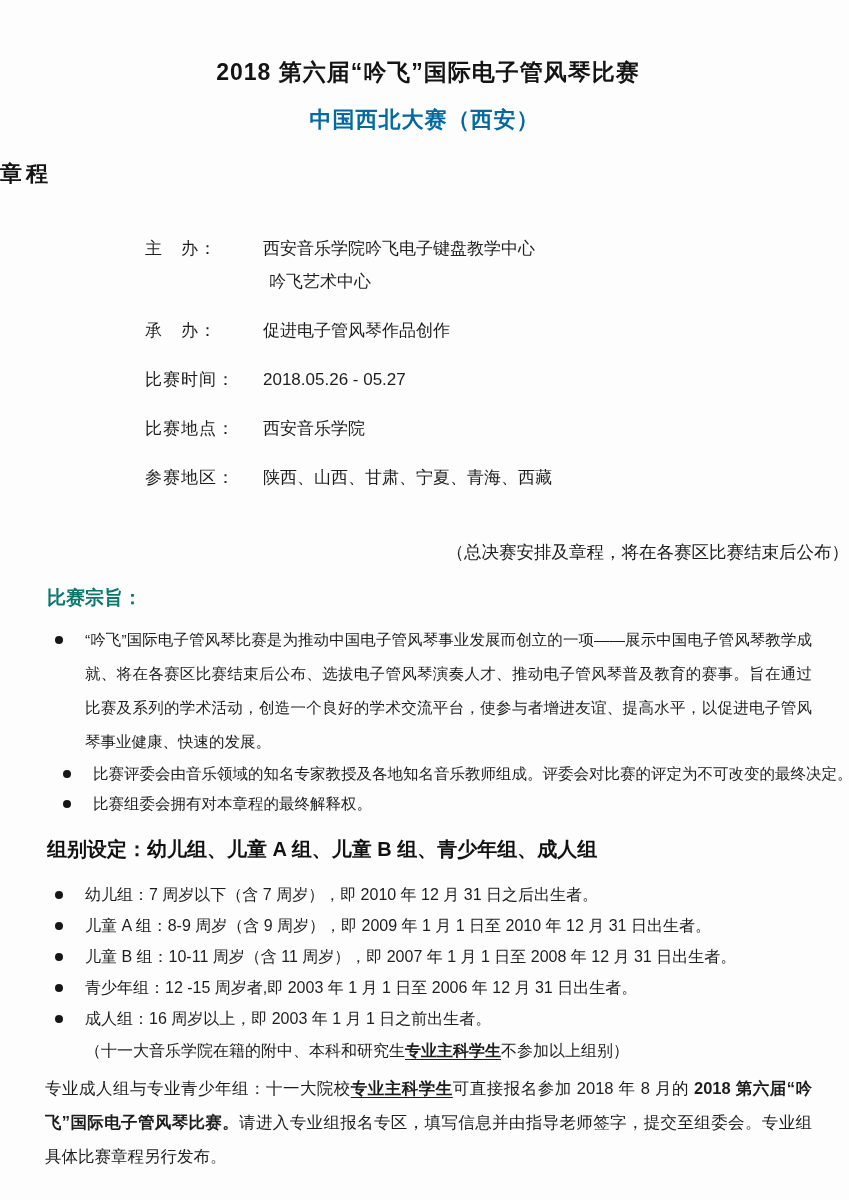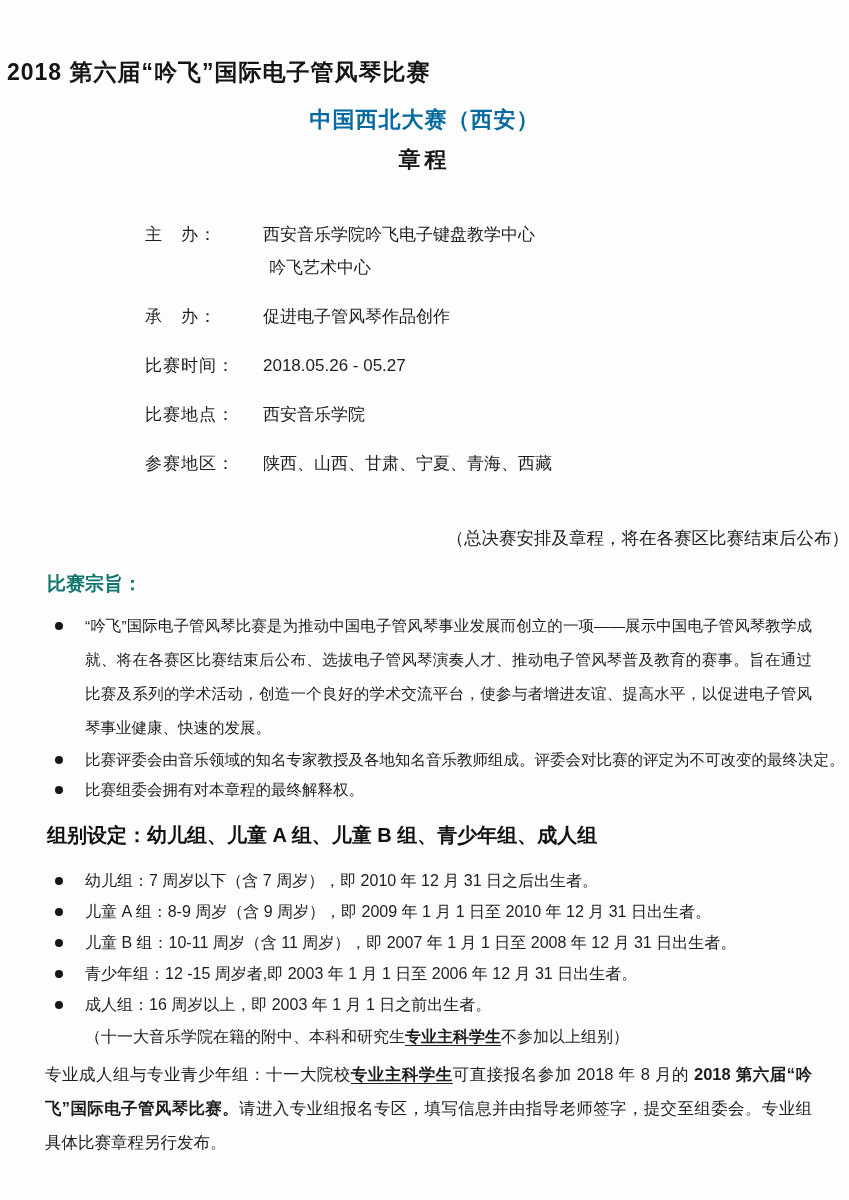--- a/index.html
+++ b/index.html
@@ -9,33 +9,33 @@
     height: 1200px;
     margin: 0 auto;
     background: #fdfdfd;
     color: #1d1d1d;
     font-family: "Liberation Sans", "DejaVu Sans", sans-serif;
     overflow: hidden;
   }
   
   .t1 {
     margin: 0; padding-top: 58px;
-    text-align: left;
+    text-align: center;
     font-size: 23px; font-weight: bold; line-height: 28px;
     color: #141414; letter-spacing: 1px; padding-left: 7px;
   }
   .t2 {
     margin: 20px 0 0 0;
     text-align: center;
     font-size: 22px; font-weight: bold; line-height: 28px;
     color: #0369a1; letter-spacing: 1px;
   }
   .t3 {
-    margin: 12px 0 0 0;
-    text-align: center;
+    margin: 26px 0 0 0;
+    text-align: left;
     font-size: 22px; font-weight: bold; line-height: 28px;
     color: #141414; letter-spacing: 4px;
   }
   
   .info { margin: 44px 0 0 145px; font-size: 17px; }
   .info-row { margin-bottom: 16px; display: flex; line-height: 33px; gap: 10px; }
   .info-label { display: inline-block; width: 108px; flex: 0 0 108px; letter-spacing: 1px; }
   .info-values div { line-height: 33px; }
   .info-values .v2 { padding-left: 6px; }
   
@@ -58,21 +58,21 @@
     position: relative;
     padding-left: 85px; padding-right: 37px;
     font-size: 15.5px; line-height: 34px;
     text-align: justify;
   }
   ul.bullets li .marker {
     position: absolute; left: 55px; top: 13px;
     width: 8px; height: 8px; border-radius: 50%;
     background: #161616;
   }
-  ul.bullets li.single { line-height: 30px; text-align: left; }
+  ul.bullets li.single { line-height: 30px; text-align: left; margin-left: 8px; }
   ul.bullets li.single .marker { top: 11px; }
   ul.bullets li.nowrap { white-space: nowrap; overflow: visible; }
   
   ul.groups { margin-top: 21px; }
   ul.groups li {
     font-size: 16px; line-height: 24px;
     margin-bottom: 7px; text-align: left;
   }
   ul.groups li .marker { top: 8px; }
   .group-note {

